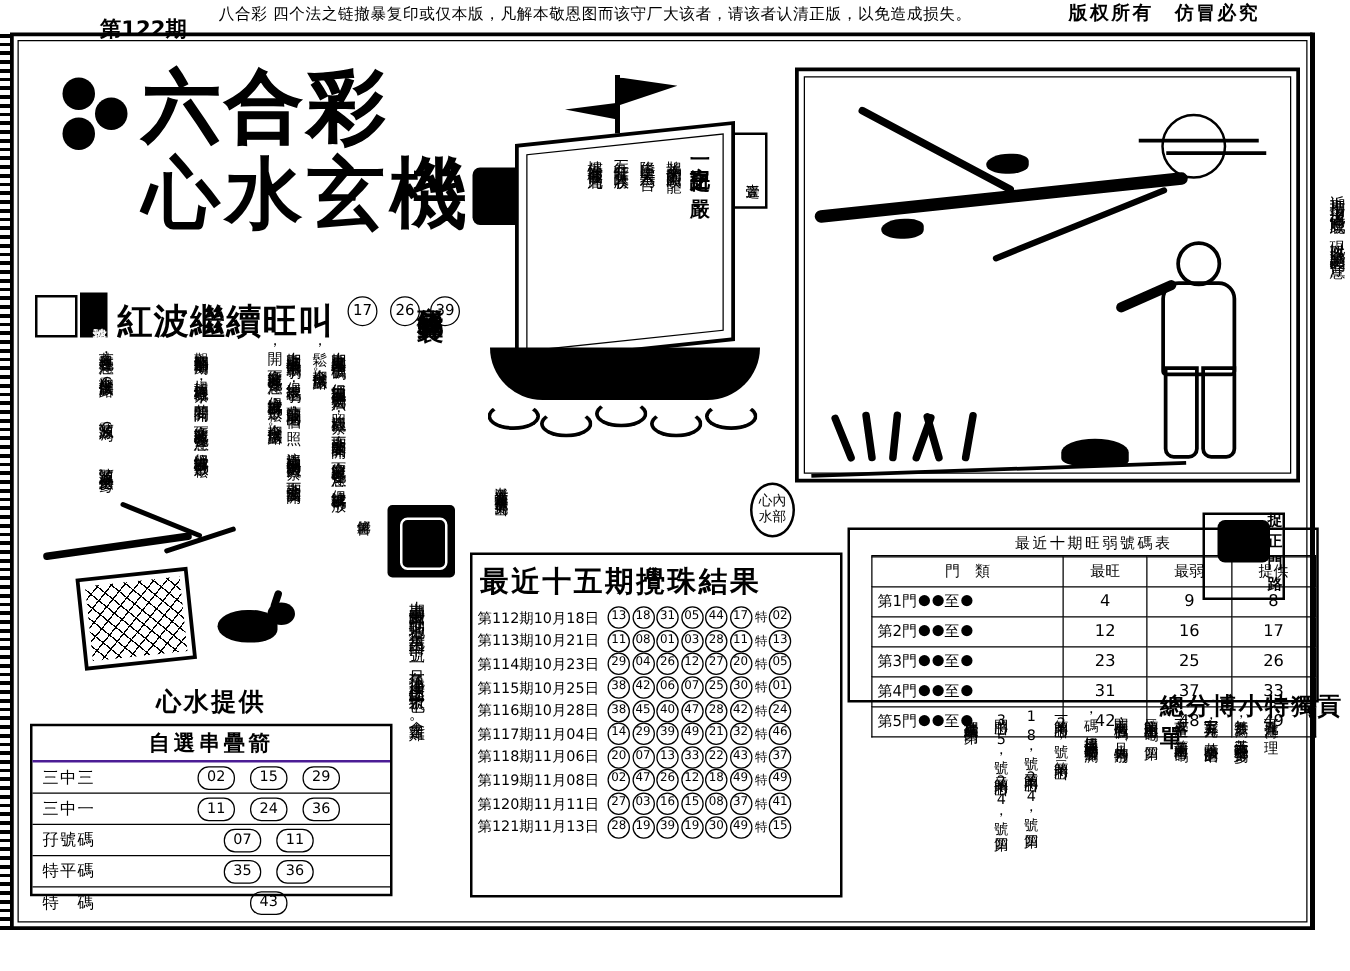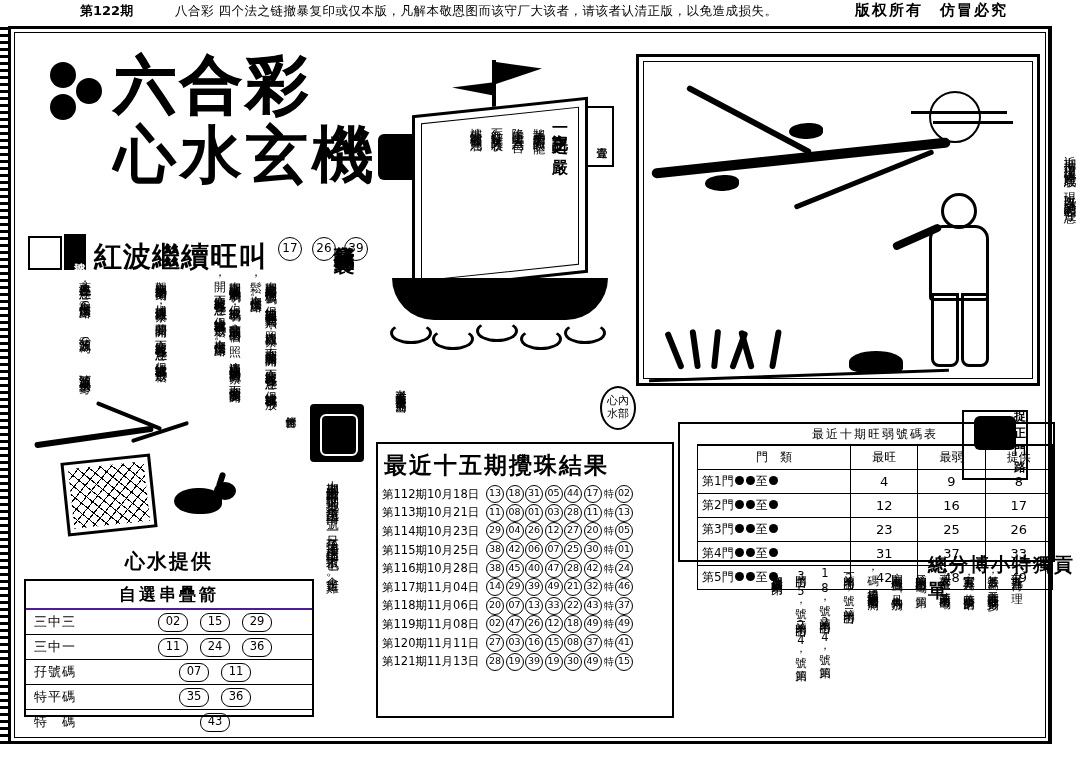--- a/index.html
+++ b/index.html
@@ -1,21 +1,21 @@
 <!DOCTYPE html>
 <html><head>
 <meta charset="utf-8">
 <style>
   html,body{margin:0;padding:0;background:#fff;}
   body{width:1080px;height:777px;overflow:hidden;font-family:"DejaVu Sans","Liberation Sans",sans-serif;color:#000;}
   .page{position:relative;width:1080px;height:777px;background:#fff;}
 
   
   .topbar{position:absolute;left:0;top:0;width:1080px;height:24px;}
-  .topbar .issue{position:absolute;left:80px;top:2px;font-size:13px;font-weight:bold;font-family:"DejaVu Sans",sans-serif;}
+  .topbar .issue{position:absolute;left:80px;top:12px;font-size:17px;font-weight:bold;font-family:"DejaVu Sans",sans-serif;}
   .topbar .warn{position:absolute;left:175px;top:3px;font-size:12.5px;letter-spacing:.5px;white-space:nowrap;}
   .topbar .rights{position:absolute;left:855px;top:1px;font-size:15px;font-weight:bold;letter-spacing:2px;}
 
   
   .frame{position:absolute;left:8px;top:26px;width:1044px;height:718px;border:3px solid #000;box-sizing:border-box;}
   .frame:before{content:"";position:absolute;left:3px;top:3px;right:3px;bottom:3px;border:1px solid #000;}
   .innerwhite{position:absolute;left:10px;top:10px;right:10px;bottom:10px;background:#fff;}
 
   
   .rstrip{position:absolute;right:0;top:26px;width:30px;height:718px;border-left:2px solid #000;}

